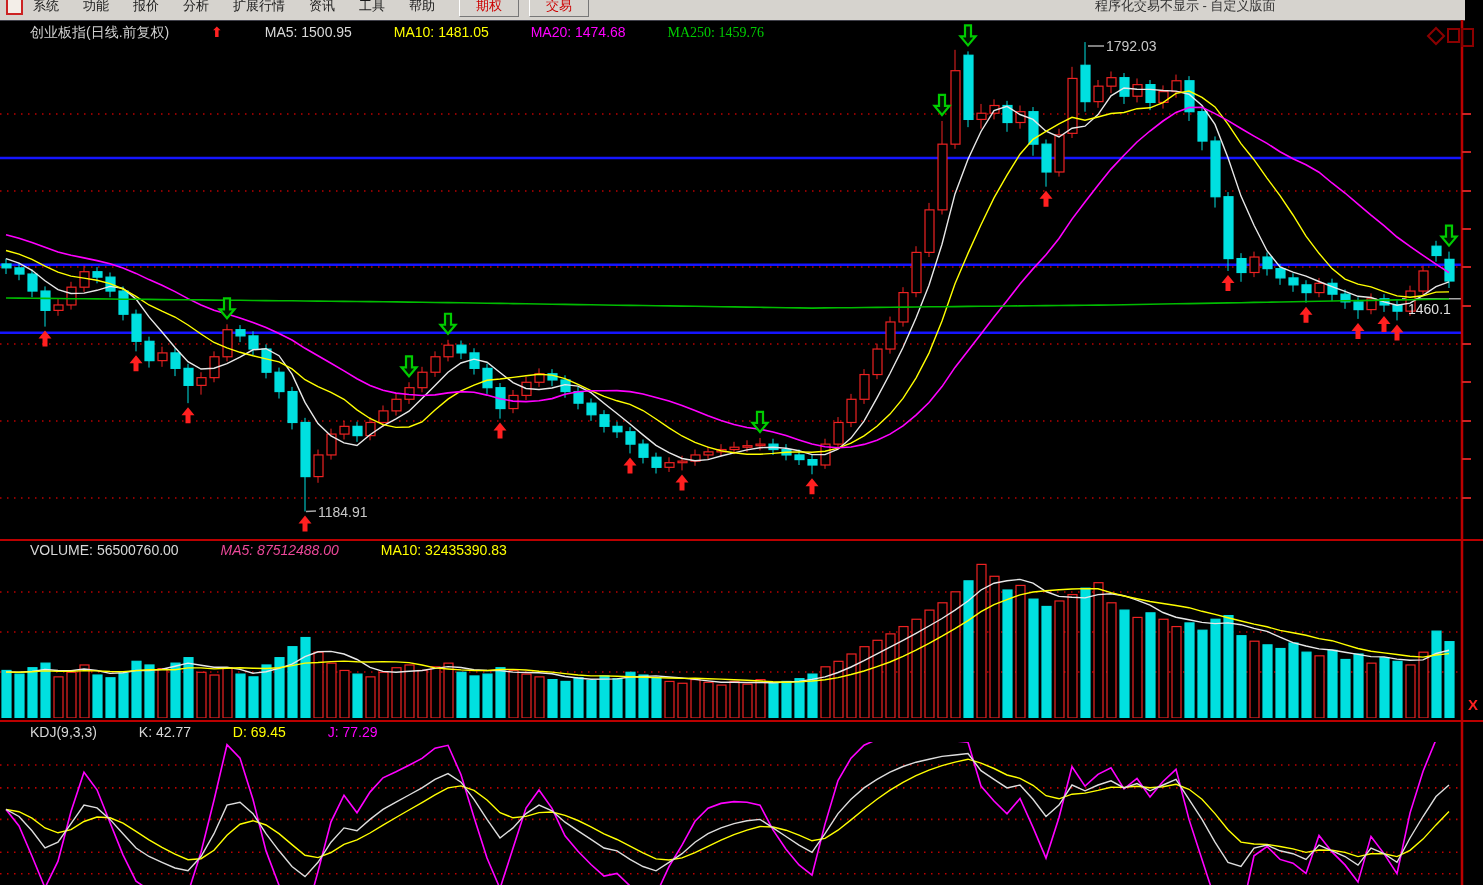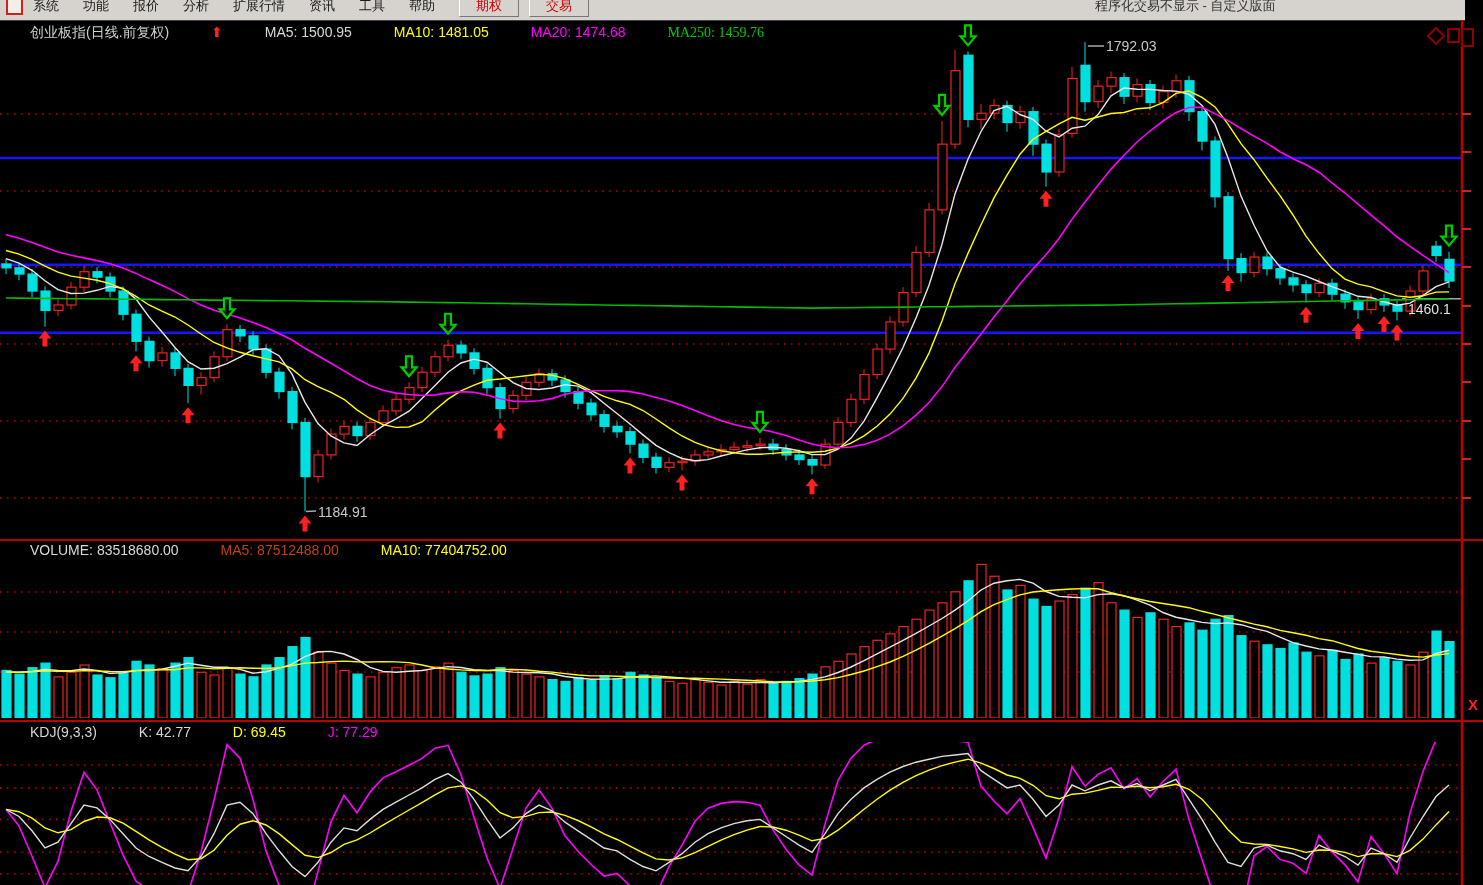--- a/index.html
+++ b/index.html
@@ -474,23 +474,23 @@
   <div class="lblrow" style="top:24px">
     <span style="color:#cfcfcf">创业板指(日线.前复权)</span>
     <span style="color:#ff2222;font-weight:bold">⬆</span>
     <span style="color: rgb(216, 216, 216);">MA5: 1500.95</span>
     <span style="color: rgb(255, 255, 0);">MA10: 1481.05</span>
     <span style="color: rgb(255, 0, 255); text-align: right;">MA20: 1474.68</span>
     <span style="color: rgb(0, 204, 0); font-family: Liberation Serif, serif;">MA250: 1459.76</span>
   </div>
 
   <div class="lblrow" style="top:542px">
-    <span style="color: rgb(216, 216, 216);">VOLUME: 83518680.00</span>
-    <span style="color: #c2410c;">MA5: 87512488.00</span>
-    <span style="color: rgb(255, 255, 0);">MA10: 77404752.00</span>
+    <span style="color: rgb(216, 216, 216);">VOLUME: 56500760.00</span>
+    <span style="color: #ec4899; font-style: italic;">MA5: 87512488.00</span>
+    <span style="color: rgb(255, 255, 0);">MA10: 32435390.83</span>
   </div>
 
   <div class="lblrow" style="top:724px">
     <span style="color:#d8d8d8">KDJ(9,3,3)</span>
     <span style="color: rgb(216, 216, 216);">K: 42.77</span>
     <span style="color: rgb(255, 255, 0);">D: 69.45</span>
     <span style="color: rgb(255, 0, 255);">J: 77.29</span>
   </div>
 
   <div class="ann" style="left:1106px;top:38px">1792.03</div>

